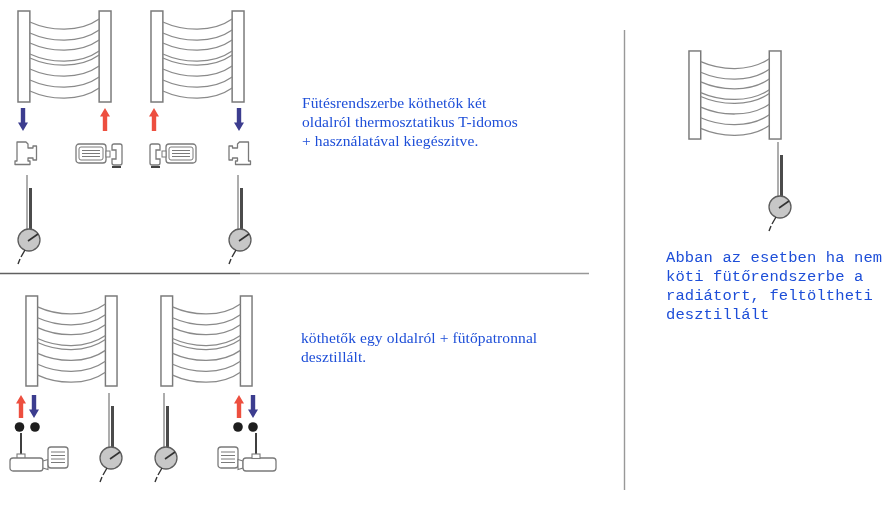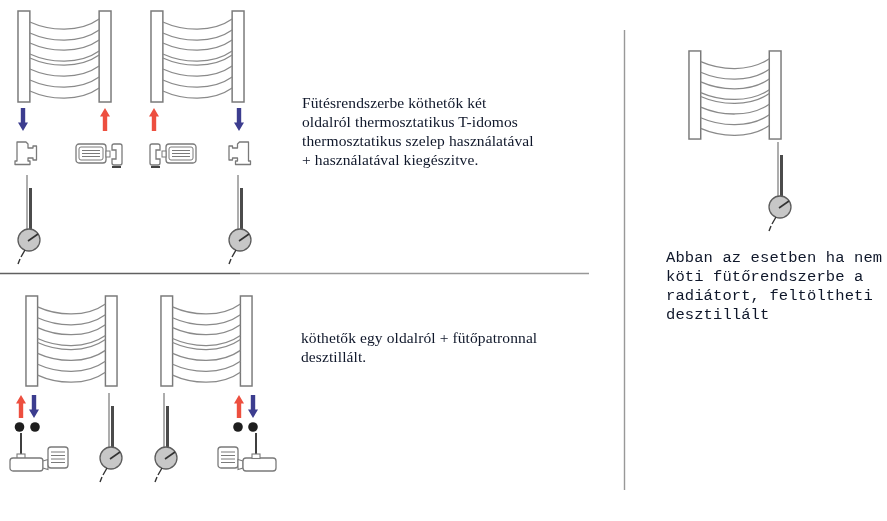--- a/index.html
+++ b/index.html
@@ -8,21 +8,21 @@
     width:887px;height:521px;
     background:#ffffff;
     font-family:"Liberation Serif", serif;
     overflow:hidden;
   }
   .diagram-svg{position:absolute;left:0;top:0;}
   .caption{
     position:absolute;
     font-size:15.5px;
     line-height:19px;
-    color:#0f172a;
+    color:#1d4ed8;
     letter-spacing:0.1px;
   }
   .caption span{display:block;}
 </style>
 </head>
 <body>
 
 <div class="canvas">
 
   <svg class="diagram-svg" width="887" height="521" viewBox="0 0 887 521">
@@ -136,21 +136,20 @@
 
     <line x1="624.5" y1="30" x2="624.5" y2="490" stroke-width="1.4" stroke="#989898"></line>
 
     <use href="#radiator" x="688" y="50" width="94" height="90"></use>
     <use href="#cartridge" transform="translate(780,207)"></use>
   </svg>
 
   <div class="caption" style="left:302px; top:93px;">
     <span>Fütésrendszerbe köthetők két</span>
     <span>oldalról thermosztatikus T-idomos</span>
-    <span>thermosztatikus szelep használatával</span>
     <span>+ használatával kiegészitve.</span>
   </div>
 
   <div class="caption" style="left:301px; top:328px;">
     <span>köthetők egy oldalról + fütőpatronnal</span>
     <span>desztillált.</span>
   </div>
 
   <div class="caption" style="left:666px; top:249px;font-family:Liberation Mono, monospace;">
     <span>Abban az esetben ha nem</span>

